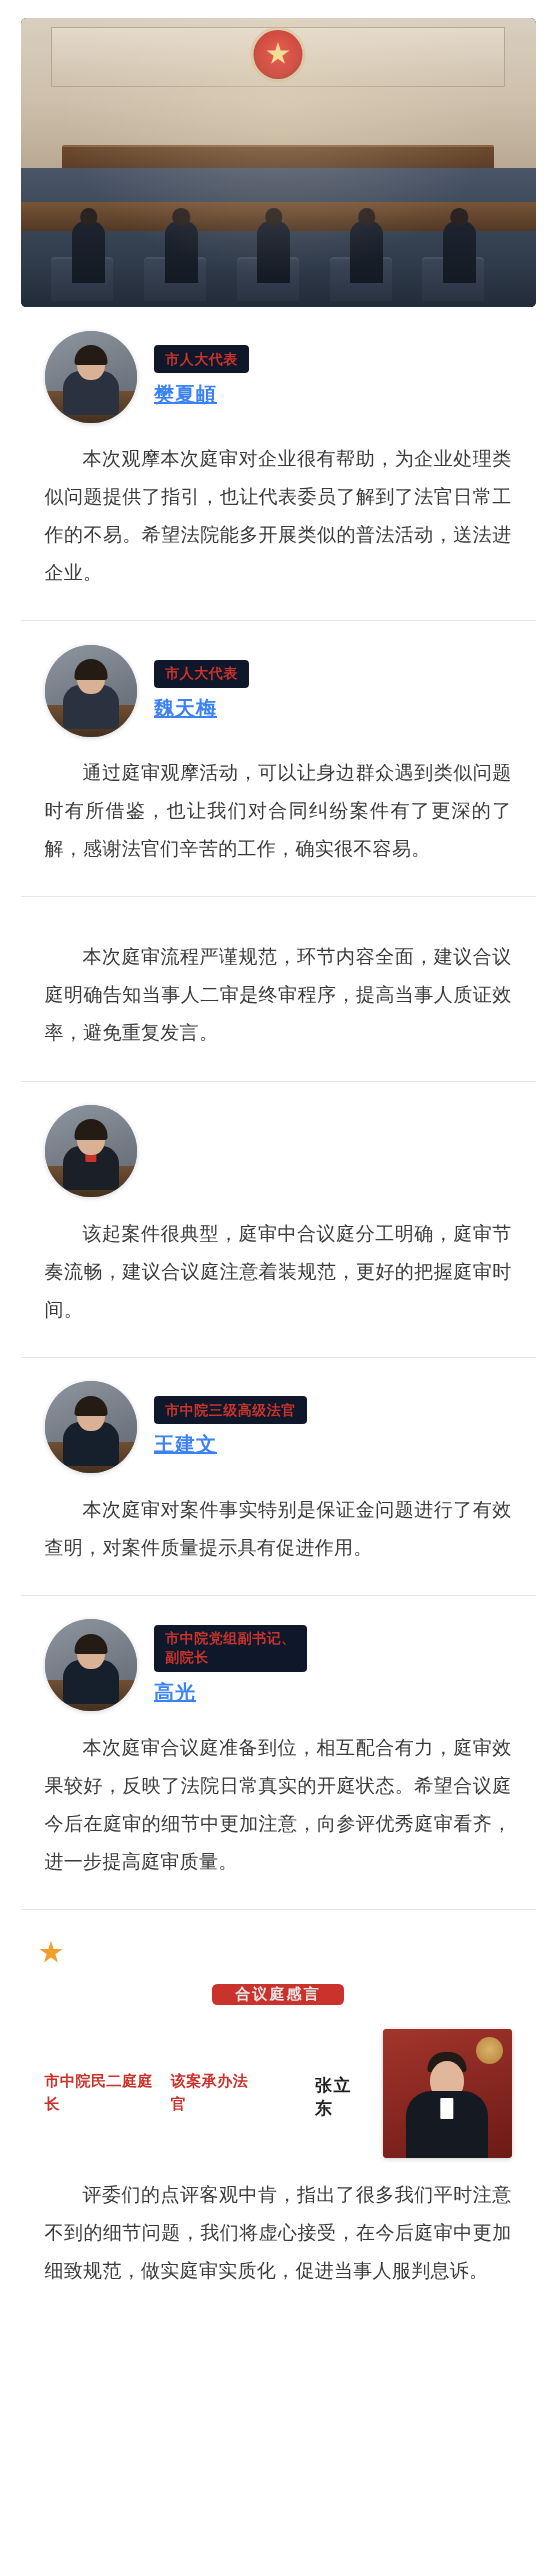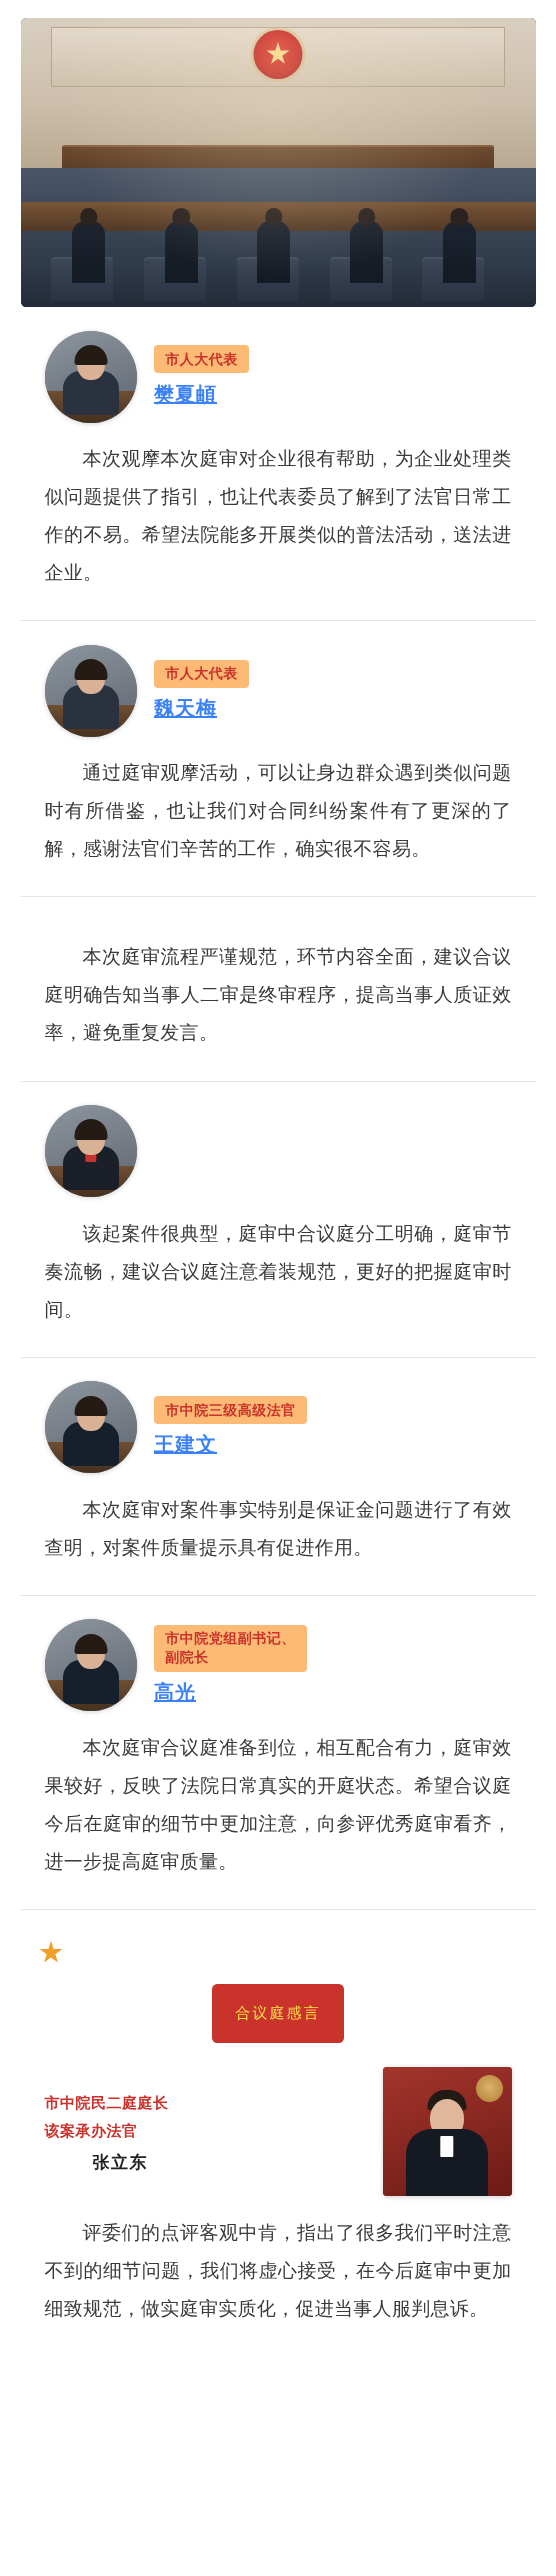--- a/index.html
+++ b/index.html
@@ -175,21 +175,21 @@
 
   .speaker-meta {
     display: flex;
     flex-direction: column;
     justify-content: center;
     gap: 7.2px;
   }
   .role-tag {
     display: inline-block;
     align-self: flex-start;
-    background: #fdba74;
+    background: #0f172a;
     color: #c9332c;
     font-size: 14px;
     font-weight: bold;
     line-height: 1.35;
     padding: 4.6px 11.3px;
     border-radius: 4.1px;
     letter-spacing: 0.5px;
   }
   .speaker-name {
     font-size: 20px;
@@ -228,39 +228,39 @@
     clip-path: polygon(50% 0%, 61% 35%, 98% 35%, 68% 57%, 79% 91%, 50% 70%, 21% 91%, 32% 57%, 2% 35%, 39% 35%);
   }
   .banner-wrap {
     width: 515px;
     margin: 17.5px auto 0 auto;
     display: flex;
     justify-content: center;
   }
   .banner {
     background: #c9332c;
-    color: #fde047;
+    color: #e5e5e5;
     font-size: 15px;
-    font-weight: normal;
+    font-weight: bold;
     letter-spacing: 2.1px;
-    padding: 20px 23px;
+    padding: 1px 23px;
     border-radius: 5.2px;
   }
 
   
   .final-head {
     display: flex;
     align-items: center;
     justify-content: space-between;
     padding: 0 24px;
     gap: 13.4px;
   }
   .final-meta {
     display: flex;
-    flex-direction: column;
+    flex-direction: row;
     gap: 5.2px;
     padding-top: 3.1px;
   }
   .final-role {
     color: #c9332c;
     font-size: 15px;
     font-weight: bold;
     letter-spacing: 0.5px;
     line-height: 1.5;
   }

